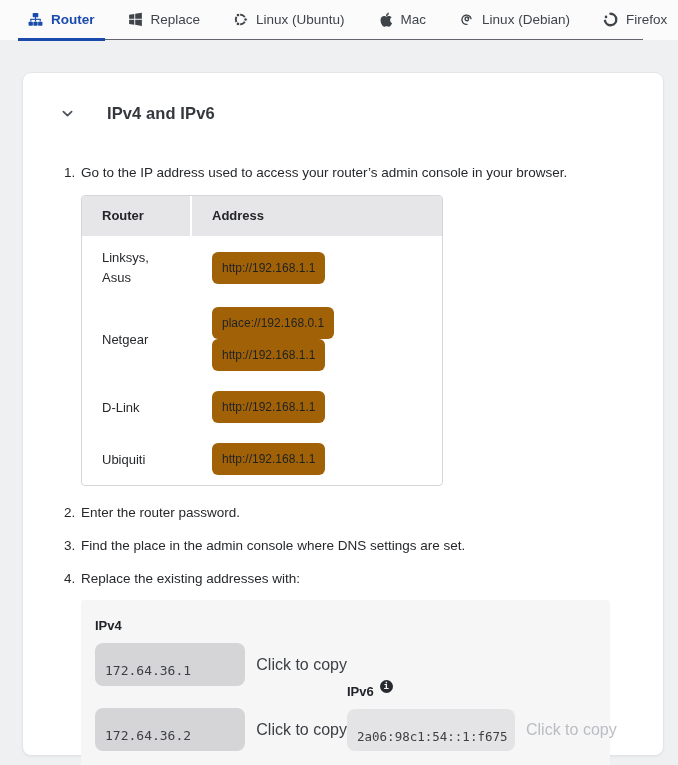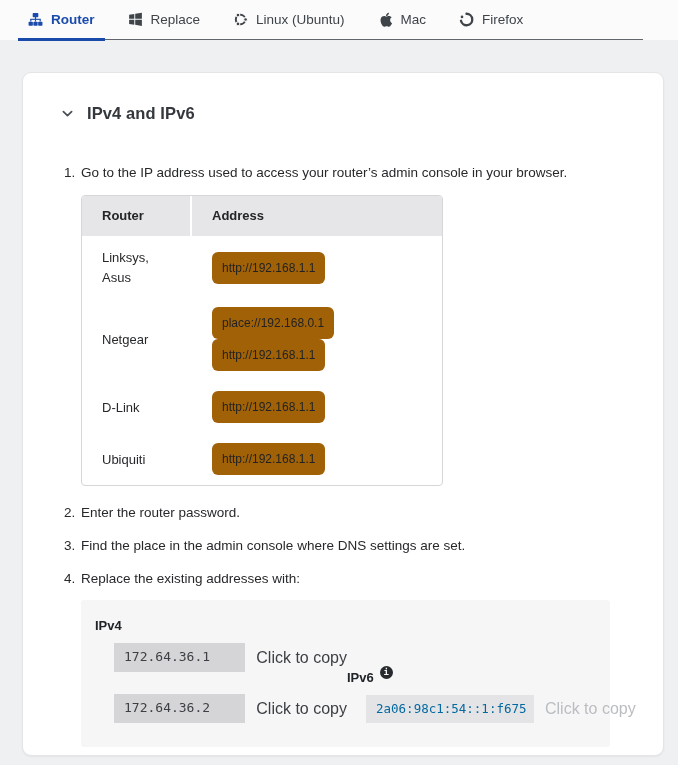--- a/index.html
+++ b/index.html
@@ -47,21 +47,21 @@
   .card {
     margin: 32px 14px 8px 22px;
     background: #ffffff;
     border: 1px solid #e5e5e8;
     border-radius: 9px;
     box-shadow: 0 1px 2px rgba(0,0,0,.05);
     padding: 31px 24px 34px 36px;
     height: 684px;
   }
 
-  .section-head { display: flex; align-items: center; gap: 11px; }
+  .section-head { display: flex; align-items: center; gap: 31px; }
   .collapse-btn {
     background: none; border: none; padding: 2px; cursor: pointer;
     display: inline-flex; color: #4b5057;
   }
   .section-title { font-size: 16.5px; font-weight: 700; color: #34383d; letter-spacing: .1px; }
 
   ol.steps {
     margin: 40px 0 0 0;
     padding-left: 20px;
     list-style: decimal;
@@ -142,38 +142,37 @@
     font-family: "DejaVu Sans Mono", monospace;
     position: relative;
     top: -3px;
     cursor: pointer;
   }
   .info-icon::after { content: "i"; }
   .copy-row { display: flex; align-items: center; margin-bottom: 22px; }
   .value-box {
     width: 170px;
     background: #d5d5d7;
-    border-radius: 0;
-    padding: 5px 8px 5px 10px;
+    border-radius: 8px;
+    padding: 19px 8px 5px 10px;
     font-family: "DejaVu Sans Mono", monospace;
     font-size: 13px;
     color: #3c3f43;
     cursor: pointer;
     white-space: nowrap;
     overflow: hidden;
-    margin-left: 19px;
   }
   .copy-hint {
     font-family: Liberation Sans, sans-serif;
     font-size: 16px;
     color: #3c3f43;
     margin-left: 11px;
     white-space: nowrap;
   }
-  .dns-col-v6 .value-box { width: 168px; background: #e4e4e6; color: #0369a1; font-size: 12.5px; }
+  .dns-col-v6 .value-box { width: 168px; background: #e4e4e6; color: #404040; font-size: 12.5px; }
   .dns-col-v6 .copy-hint { color: #babdc1; }
 </style>
 </head>
 <body>
 
 <div class="topbar">
   <div class="tabs">
 
     <button class="tab active">
       <span class="ticon">
@@ -214,20 +213,29 @@
     <button class="tab">
       <span class="ticon">
         <svg viewBox="0 0 16 16" width="15" height="15" fill="currentColor">
           <path d="M12.9 8.7c0-2 1.6-2.9 1.7-3-.9-1.3-2.3-1.5-2.8-1.5-1.2-.1-2.3.7-2.9.7-.6 0-1.5-.7-2.5-.7-1.3 0-2.5.8-3.1 1.9-1.3 2.3-.3 5.8 1 7.7.6.9 1.4 1.9 2.4 1.9 1 0 1.3-.6 2.5-.6 1.2 0 1.5.6 2.5.6s1.7-.9 2.3-1.8c.7-1 1-2 1-2.1 0 0-2.1-.8-2.1-3.1z"></path>
           <path d="M10.8 3.1c.5-.6.9-1.5.8-2.4-.8 0-1.7.5-2.2 1.2-.5.5-.9 1.4-.8 2.3.9.1 1.7-.5 2.2-1.1z"></path>
         </svg>
       </span>
       <span>Mac</span>
     </button>
 
+    <button class="tab">
+      <span class="ticon">
+        <svg viewBox="0 0 16 16" width="15" height="15" fill="none" stroke="currentColor" stroke-width="1.5" stroke-linecap="round">
+          <path d="M12.8 7.1a4.9 4.9 0 1 0-4.3 6.1"></path>
+          <path d="M10.5 5.9c-.9-1-2.5-1-3.4 0-.8 1-.7 2.4.3 3.1.8.6 2 .4 2.5-.4.4-.7.2-1.6-.5-2"></path>
+        </svg>
+      </span>
+      <span>Linux (Debian)</span>
+    </button>
 
     <button class="tab">
       <span class="ticon">
         <svg viewBox="0 0 16 16" width="15" height="15">
           <path d="M8 1.9a6.1 6.1 0 1 1-5.9 7.5" fill="none" stroke="currentColor" stroke-width="2.5" stroke-linecap="round"></path>
           <circle cx="3.2" cy="5.2" r="1.4" fill="currentColor"></circle>
         </svg>
       </span>
       <span>Firefox</span>
     </button>

